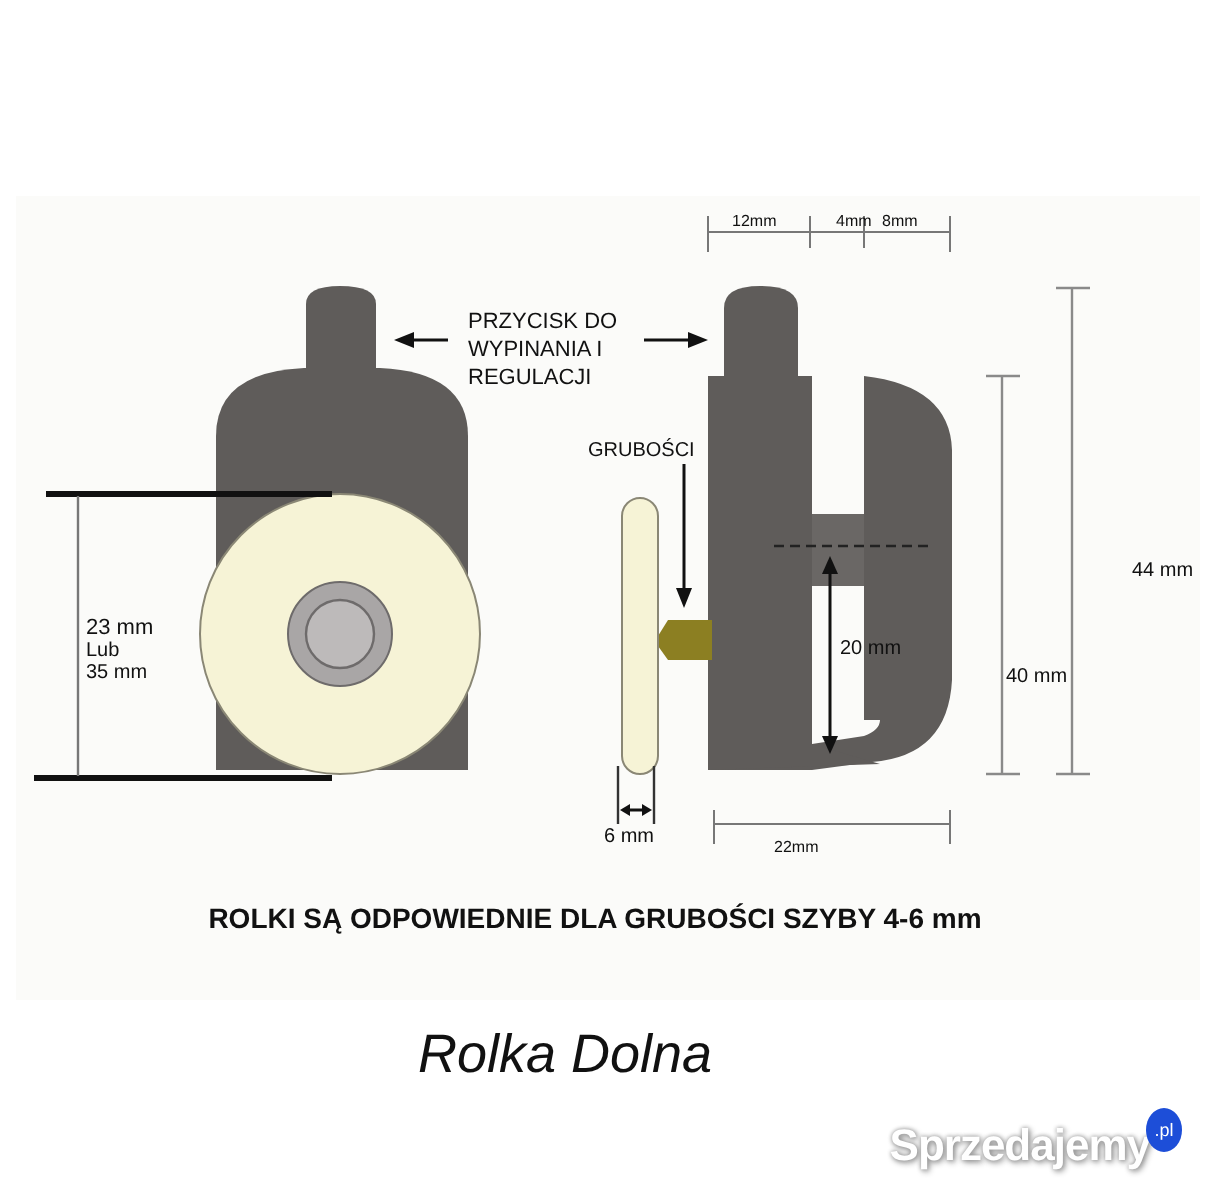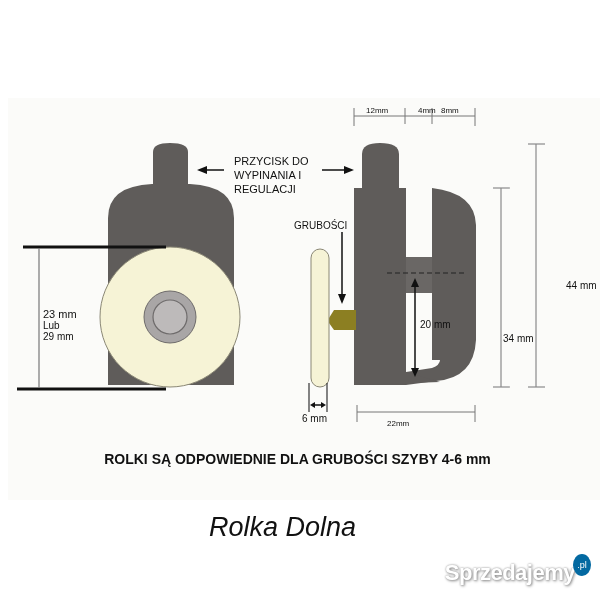--- a/index.html
+++ b/index.html
@@ -3,21 +3,21 @@
 <meta charset="utf-8">
 <style>
   html, body { margin: 0; padding: 0; }
   body { width: 607px; height: 600px; background: #ffffff; position: relative; overflow: hidden; font-family: "Liberation Sans", sans-serif; }
   .panel { position: absolute; left: 8px; top: 98px; width: 592px; height: 402px; background: #fbfbf9; }
   svg.diagram { position: absolute; left: 0; top: 0; }
   .lbl { position: absolute; font-family: "Liberation Sans", sans-serif; font-weight: normal; color: #111; white-space: nowrap; }
   .caption { position: absolute; left: 0; width: 601px; text-align: center; font-family: "Liberation Sans", sans-serif; }
   .watermark { position: absolute; right: 16px; bottom: 14px; display: flex; align-items: flex-start; margin-top: 36px; }
   .wm-text { font-family: "Liberation Sans", sans-serif; font-weight: bold; font-size: 22px; color: #fff; letter-spacing: -0.5px; text-shadow: 0 0 2px #999, 1px 1px 3px #888; }
-  .wm-badge { width: 18px; height: 22px; border-radius: 50%; background: #0369a1; color: #fff; font-size: 9px; font-weight: normal; display: flex; align-items: center; justify-content: center; margin-left: -2px; margin-top: -6px; }
+  .wm-badge { width: 18px; height: 22px; border-radius: 50%; background: #1d4ed8; color: #fff; font-size: 9px; font-weight: normal; display: flex; align-items: center; justify-content: center; margin-left: -2px; margin-top: -6px; }
 </style>
 </head>
 <body>
 
 <div class="panel"></div>
 
 <svg class="diagram" width="607" height="600" viewBox="0 0 607 600">
 
   <g>
 
@@ -84,36 +84,36 @@
     <polygon points="326,405 321,402 321,408" fill="#111"></polygon>
 
     <line x1="357" y1="412" x2="475" y2="412" stroke="#777" stroke-width="1"></line>
     <line x1="357" y1="405" x2="357" y2="422" stroke="#777" stroke-width="1"></line>
     <line x1="475" y1="405" x2="475" y2="422" stroke="#777" stroke-width="1"></line>
   </g>
 </svg>
 
 <div class="lbl" style="left:43px;top:308px;font-size:11px;">23 mm</div>
 <div class="lbl" style="left:43px;top:320px;font-size:10px;">Lub</div>
-<div class="lbl" style="left:43px;top:331px;font-size:10px;">29 mm</div>
+<div class="lbl" style="left:43px;top:331px;font-size:10px;">35 mm</div>
 
 <div class="lbl" style="left:234px;top:154px;font-size:11px;line-height:14px;">
   <div>PRZYCISK DO</div>
   <div>WYPINANIA I</div>
   <div>REGULACJI</div>
 </div>
 
 <div class="lbl" style="left:294px;top:220px;font-size:10px;">GRUBOŚCI</div>
 
 <div class="lbl" style="left:366px;top:106px;font-size:8px;font-weight:normal;text-align:center;">12mm</div>
 <div class="lbl" style="left:407px;top:106px;font-size:8px;font-weight:normal;padding-left:11px;">4mm</div>
 <div class="lbl" style="left:441px;top:106px;font-size:8px;font-weight:normal;">8mm</div>
 
 <div class="lbl" style="left:542px;top:280px;font-size:10px;margin-left:24px;">44 mm</div>
-<div class="lbl" style="left:503px;top:333px;font-size:10px;">34 mm</div>
+<div class="lbl" style="left:503px;top:333px;font-size:10px;">40 mm</div>
 <div class="lbl" style="left:420px;top:319px;font-size:10px;">20 mm</div>
 <div class="lbl" style="left:302px;top:413px;font-size:10px;">6 mm</div>
 <div class="lbl" style="left:387px;top:419px;font-size:8px;font-weight:normal;">22mm</div>
 
 <div class="caption" style="top:451px;font-size:14px;font-weight:bold;color:#111;text-indent:-6px;">ROLKI SĄ ODPOWIEDNIE DLA GRUBOŚCI SZYBY 4-6 mm</div>
 <div class="caption" style="top:472px;font-size:27px;font-style:italic;color:#111;text-indent:-36px;margin-top:40px;">Rolka Dolna</div>
 
 <div class="watermark">
   <span class="wm-text">Sprzedajemy</span>
   <span class="wm-badge">.pl</span>

